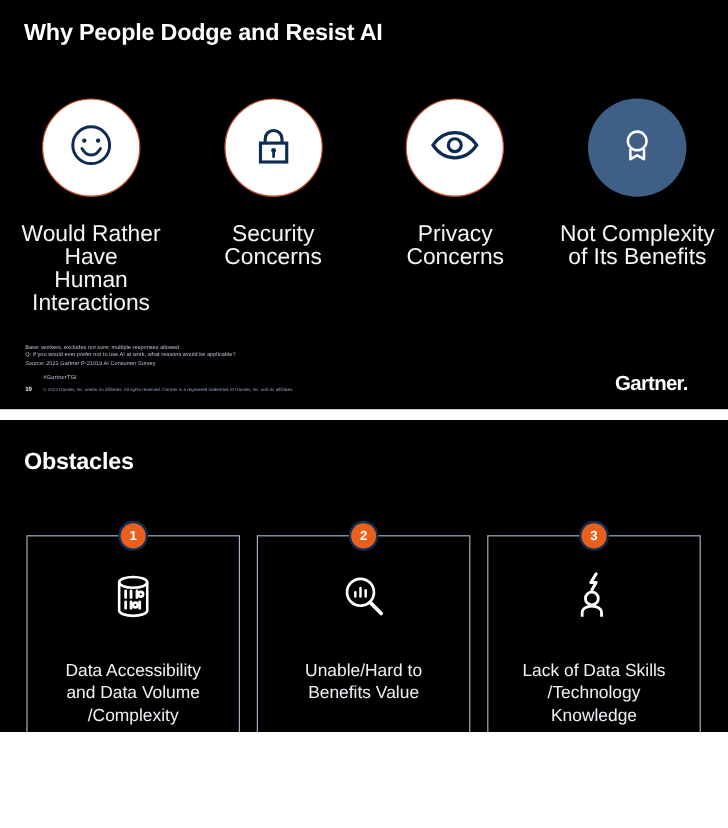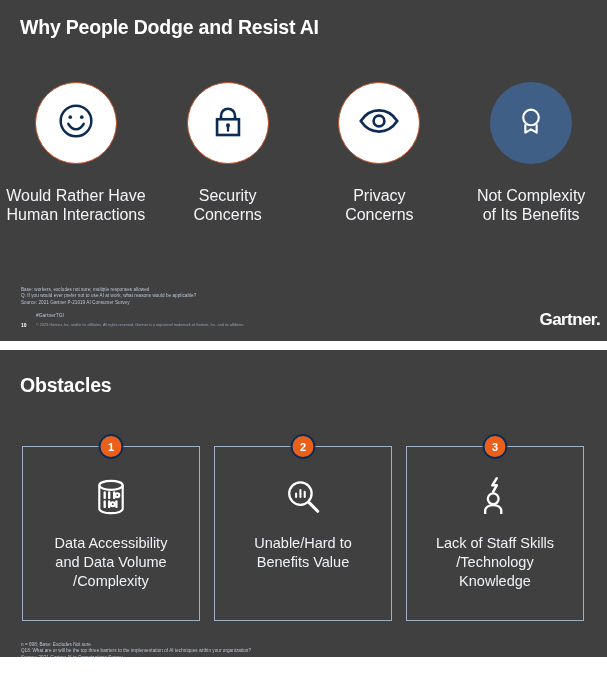--- a/index.html
+++ b/index.html
@@ -6,27 +6,27 @@
   html, body {
     width: 607px; height: 690px;
     background: #ffffff;
     font-family: "Liberation Sans", sans-serif;
     overflow: hidden;
   }
   .deck { width: 607px; height: 690px; display: flex; flex-direction: column; }
 
   .slide {
     position: relative;
-    background: #404040;
+    background: #000000;
     width: 607px;
     overflow: hidden;
   }
   .slide-one { height: 341px; }
   .gap { height: 9px; background: #ffffff; }
-  .slide-two { height: 307px; }
+  .slide-two { height: 260px; }
 
   .slide-title {
     color: #ffffff;
     font-weight: bold;
     letter-spacing: -0.2px;
   }
   .slide-one .slide-title {
     font-size: 19.5px;
     position: absolute;
     left: 20px; top: 16px;
@@ -58,21 +58,21 @@
   .circle.filled-white {
     background: #ffffff;
     border: 1.5px solid #c0502a;
   }
   .circle.muted {
     background: #3f5f87;
     border: none;
   }
   .icon-label {
     color: #f2f4f7;
-    font-size: 16px;
+    font-size: 19px;
     line-height: 19px;
     text-align: center;
     margin-top: 22px;
     white-space: pre-line;
   }
 
   
   .footnote {
     position: absolute;
     left: 21px;
@@ -98,21 +98,21 @@
   }
   .copyright {
     position: absolute;
     left: 36px;
     color: #93a3b8;
     font-size: 3.7px;
     letter-spacing: 0.03px;
   }
   .logo {
     position: absolute;
-    right: 7px;
+    right: 34px;
     color: #ffffff;
     font-size: 17px;
     font-weight: bold;
     letter-spacing: -0.6px;
   }
   .logo .dot { font-size: 17px; }
 
   
   .cards {
     position: absolute;
@@ -142,21 +142,21 @@
     font-weight: bold;
     display: flex; align-items: center; justify-content: center;
     box-shadow: 0 0 0 2px #0d2c54;
   }
   .card-icon {
     margin-top: 29px;
     height: 42px;
     display: flex; align-items: center; justify-content: center;
   }
   .card-text {
-    margin-top: 16px;
+    margin-top: 32px;
     color: #eef2f6;
     font-size: 14.5px;
     line-height: 19px;
     text-align: center;
     white-space: pre-line;
     padding: 0 8px;
   }
 </style>
 </head>
 <body>
@@ -287,21 +287,21 @@
 
       <div class="card">
         <div class="badge">3</div>
         <div class="card-icon">
           <svg width="34" height="42" viewBox="0 0 38 46" fill="none" stroke="#ffffff" stroke-width="2.6">
             <path d="M21 2l-5 8h5l-4 7" stroke-width="2.8" stroke-linejoin="round" stroke-linecap="round"></path>
             <circle cx="17" cy="25" r="6"></circle>
             <path d="M8 42v-4c0-3.4 4-6 9-6s9 2.6 9 6v4" stroke-linejoin="round"></path>
           </svg>
         </div>
-        <div class="card-text">Lack of Staff Skills
+        <div class="card-text">Lack of Data Skills
 /Technology
 Knowledge</div>
       </div>
 
     </div>
 
     <div class="footnote" style="top:292px;">n = 698; Base: Excludes Not sure
 Q18: What are or will be the top three barriers to the implementation of AI techniques within your organization?
 Source: 2021 Gartner AI in Organizations Survey</div>
     <div class="hashtag" style="top:319px;">#GartnerTGI</div>

